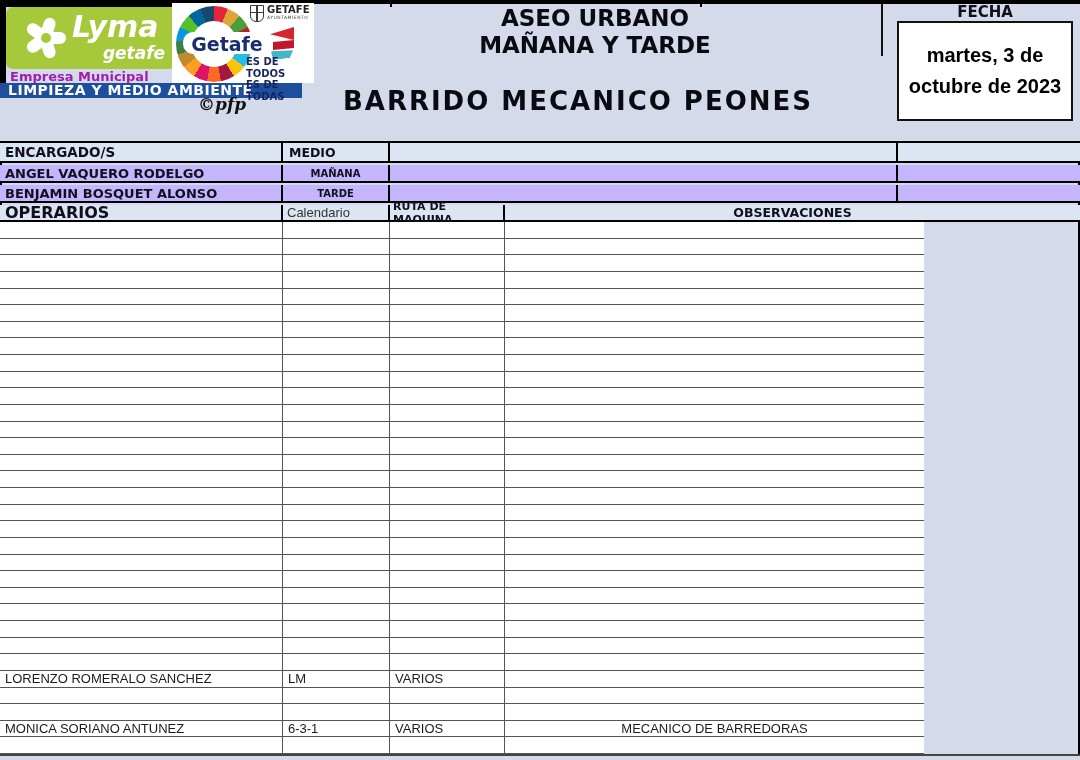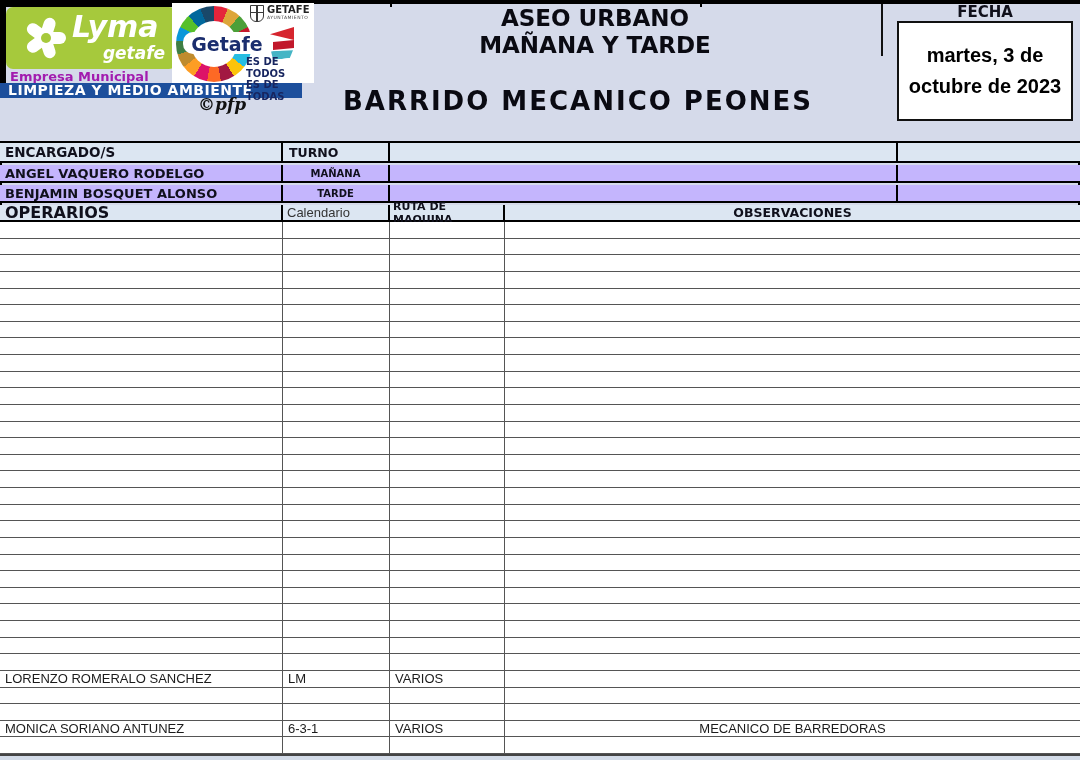--- a/index.html
+++ b/index.html
@@ -86,21 +86,21 @@
   .t-enc{font-weight:bold;font-size:13.5px;padding-left:5px;}
   .t-turno{font-weight:bold;font-size:12.5px;padding-left:6px;}
   .t-pname{font-weight:bold;font-size:13px;padding-left:5px;}
   .t-shift{font-weight:bold;font-size:10px;justify-content:center;}
   .t-oper{font-weight:bold;font-size:16px;padding-left:5px;}
   .t-cal{font-family:"Liberation Sans",sans-serif;font-size:13px;color:#333;padding-left:4px;}
   .t-rutah{font-weight:bold;font-size:11px;padding-left:3px;}
   .t-obsh{font-weight:bold;font-size:12.5px;justify-content:center;}
 
   
-  .body{left:0;top:222px;width:1080px;height:532px;display:flex;flex-direction:column;background:#fff;}
+  .body{left:0;top:222px;width:924px;height:532px;display:flex;flex-direction:column;background:#fff;}
   .brow{flex:1;display:flex;border-bottom:1px solid #555;}
   .bcell{box-sizing:border-box;border-right:1px solid #555;display:flex;align-items:center;
          font-family:"Liberation Sans",sans-serif;font-size:13px;color:#1b1b1b;
          padding-left:5px;overflow:hidden;white-space:nowrap;}
   .bc-name{width:283px;} .bc-cal{width:107px;} .bc-ruta{width:115px;}
   .bc-obs{flex:1;border-right:none;justify-content:center;padding-left:0;}
 
   .bottom-band{left:0;top:754px;width:1080px;height:6px;background:var(--bottom-band-bg,#d3dbe8);
                border-top:2px solid #444;}
 </style>
@@ -161,21 +161,21 @@
     <div>martes, 3 de</div>
     <div>octubre de 2023</div>
   </div>
 
   <div class="abs tbl-top"></div>
   <div class="abs tbl-left"></div>
   <div class="abs tbl-right"></div>
 
   <div class="abs hrow r1">
     <div class="hcell bluebg w-name t-enc">ENCARGADO/S</div>
-    <div class="hcell bluebg w-turno t-turno">TURNO</div>
+    <div class="hcell bluebg w-turno t-turno">MEDIO</div>
     <div class="hcell bluebg w-wide"></div>
     <div class="hcell bluebg w-end"></div>
   </div>
 
   <div class="abs hrow r2">
     <div class="hcell whitebg w-name t-pname">ANGEL VAQUERO RODELGO</div>
     <div class="hcell whitebg w-turno t-shift">MAÑANA</div>
     <div class="hcell whitebg w-wide"></div>
     <div class="hcell whitebg w-end"></div>
   </div>

